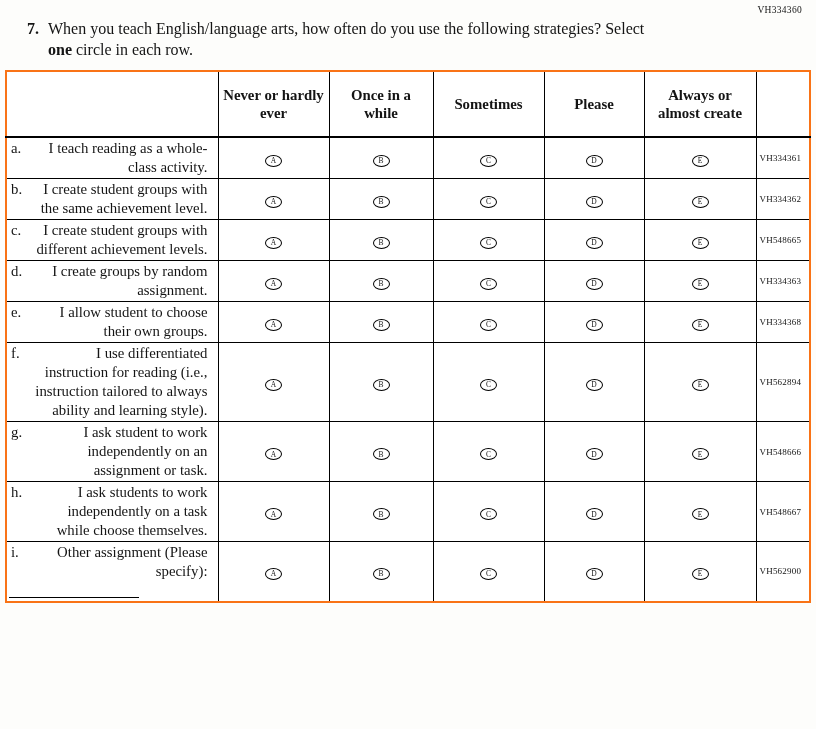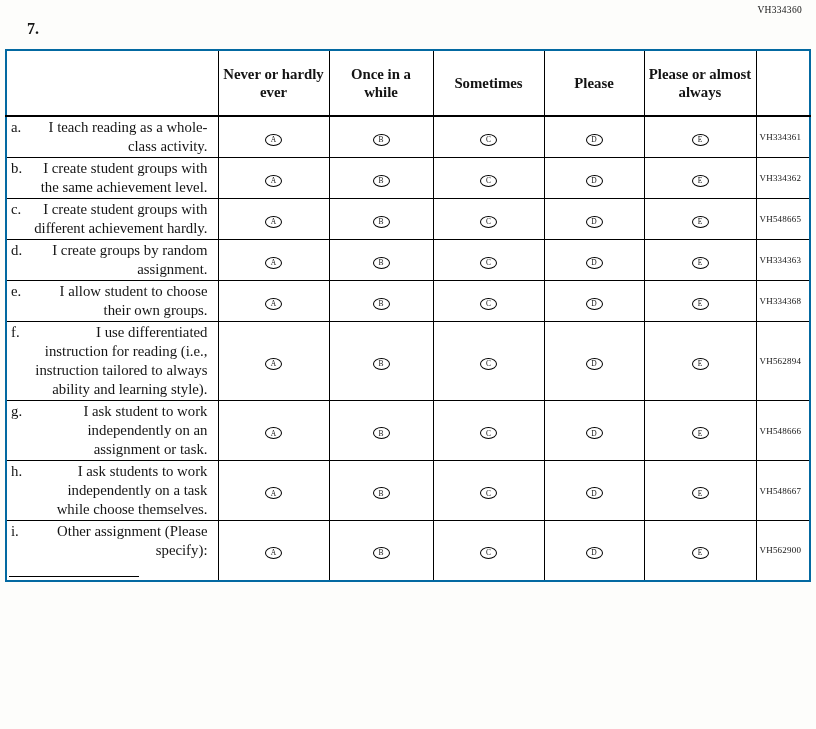--- a/index.html
+++ b/index.html
@@ -30,21 +30,21 @@
   table.strategies {
     border-collapse: collapse;
     table-layout: fixed;
     width: 804px;
     margin-left: 5px;
     background: #fff;
   }
   table.strategies, table.strategies th, table.strategies td {
     border: 1px solid #000;
   }
-  table.strategies { border: 2px solid #0369a1; }
+  table.strategies { border: 2px solid #f97316; }
   thead th { border-bottom: 2px solid #000 !important; }
 
   th {
     font-size: 14.8px; font-weight: bold;
     line-height: 18px;
     padding: 6px 3px;
     text-align: center; vertical-align: middle;
     height: 66px;
   }
 
@@ -84,40 +84,41 @@
 </style>
 </head>
 <body>
 
 <div class="page">
 
   <div class="form-code">VH334360</div>
 
   <div class="question">
     <span class="qnum">7.</span>
+    <p class="qtext"><span>When you teach English/language arts, how often do you use the following strategies? Select </span><b>one</b><span> circle in each row.</span></p>
   </div>
 
   <table class="strategies">
     <colgroup>
       <col style="width:212px">
       <col style="width:111px">
       <col style="width:104px">
       <col style="width:111px">
       <col style="width:100px">
       <col style="width:112px">
       <col style="width:54px">
     </colgroup>
     <thead>
       <tr>
         <th></th>
         <th>Never or hardly ever</th>
         <th>Once in a while</th>
         <th>Sometimes</th>
         <th>Please</th>
-        <th>Please or almost always</th>
+        <th>Always or almost create</th>
         <th></th>
       </tr>
     </thead>
     <tbody>
   <tr>
     <td class="label-cell">
       <div class="label-flex">
         <span class="row-letter">a.</span>
         <span class="row-label">I teach reading as a whole-class activity.</span>
       </div>
@@ -144,21 +145,21 @@
     <td class="bubble-cell"><span class="bubble">C</span></td>
     <td class="bubble-cell"><span class="bubble">D</span></td>
     <td class="bubble-cell"><span class="bubble">E</span></td>
     <td class="code-cell">VH334362</td>
   </tr>
 
   <tr>
     <td class="label-cell">
       <div class="label-flex">
         <span class="row-letter">c.</span>
-        <span class="row-label">I create student groups with different achievement hardly.</span>
+        <span class="row-label">I create student groups with different achievement levels.</span>
       </div>
 
     </td>
     <td class="bubble-cell"><span class="bubble">A</span></td>
     <td class="bubble-cell"><span class="bubble">B</span></td>
     <td class="bubble-cell"><span class="bubble">C</span></td>
     <td class="bubble-cell"><span class="bubble">D</span></td>
     <td class="bubble-cell"><span class="bubble">E</span></td>
     <td class="code-cell">VH548665</td>
   </tr>

